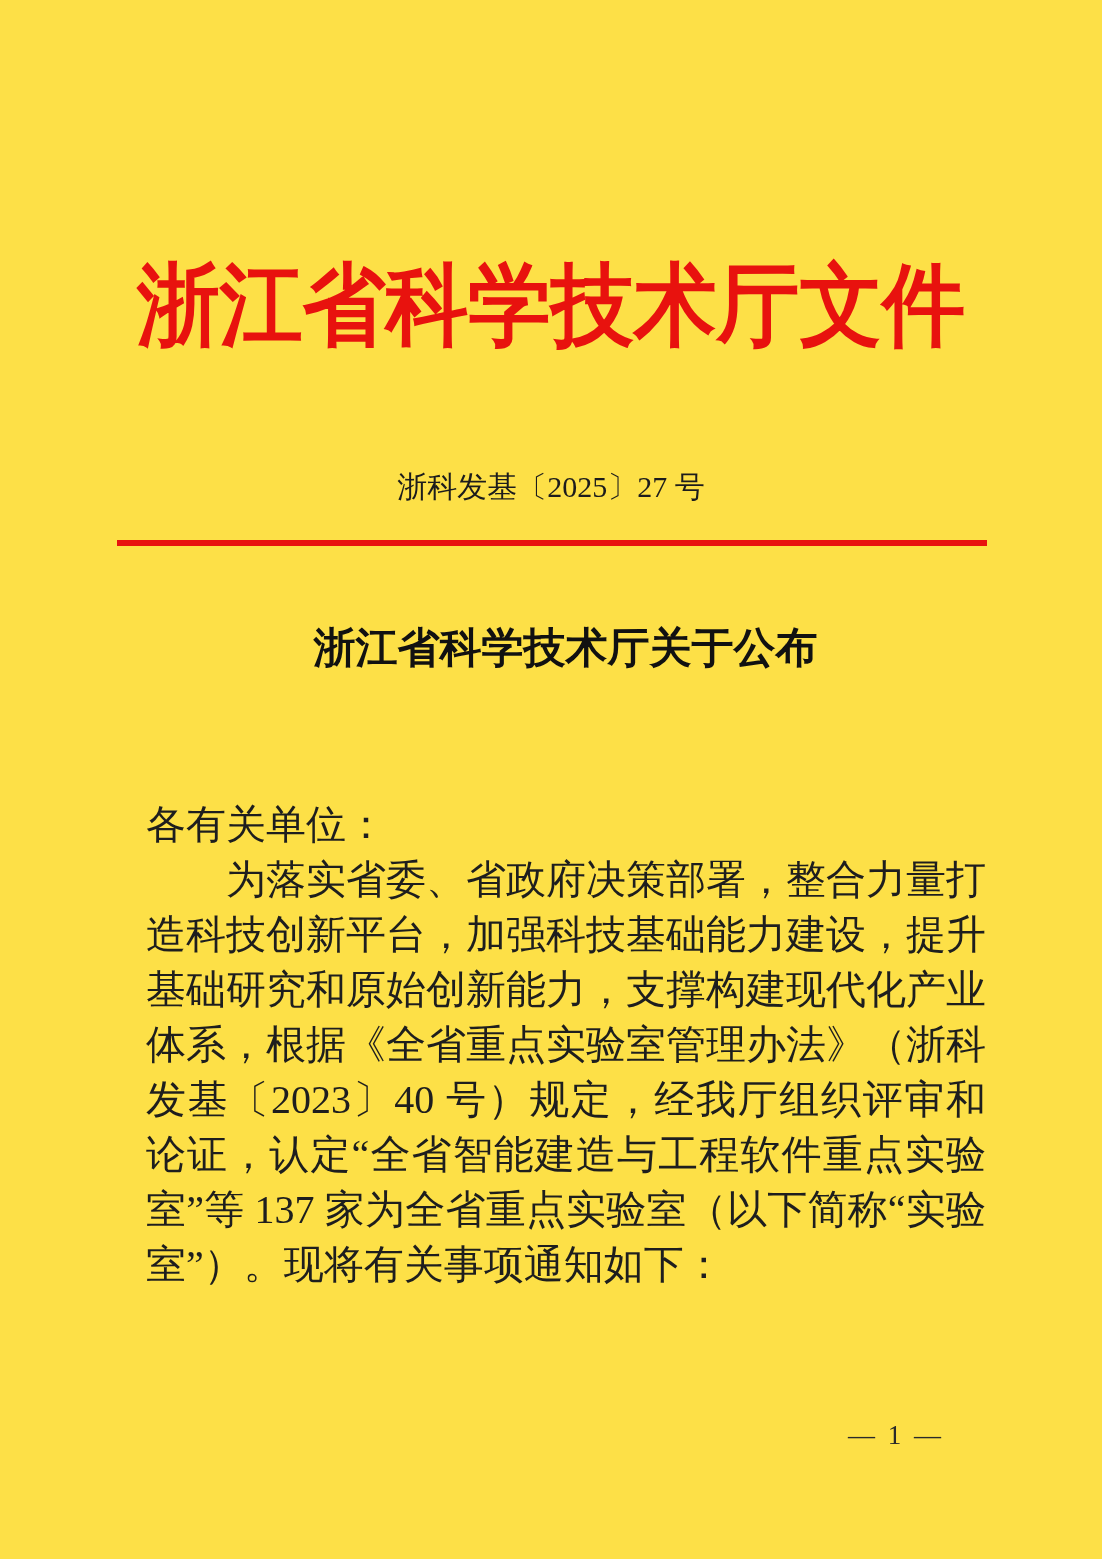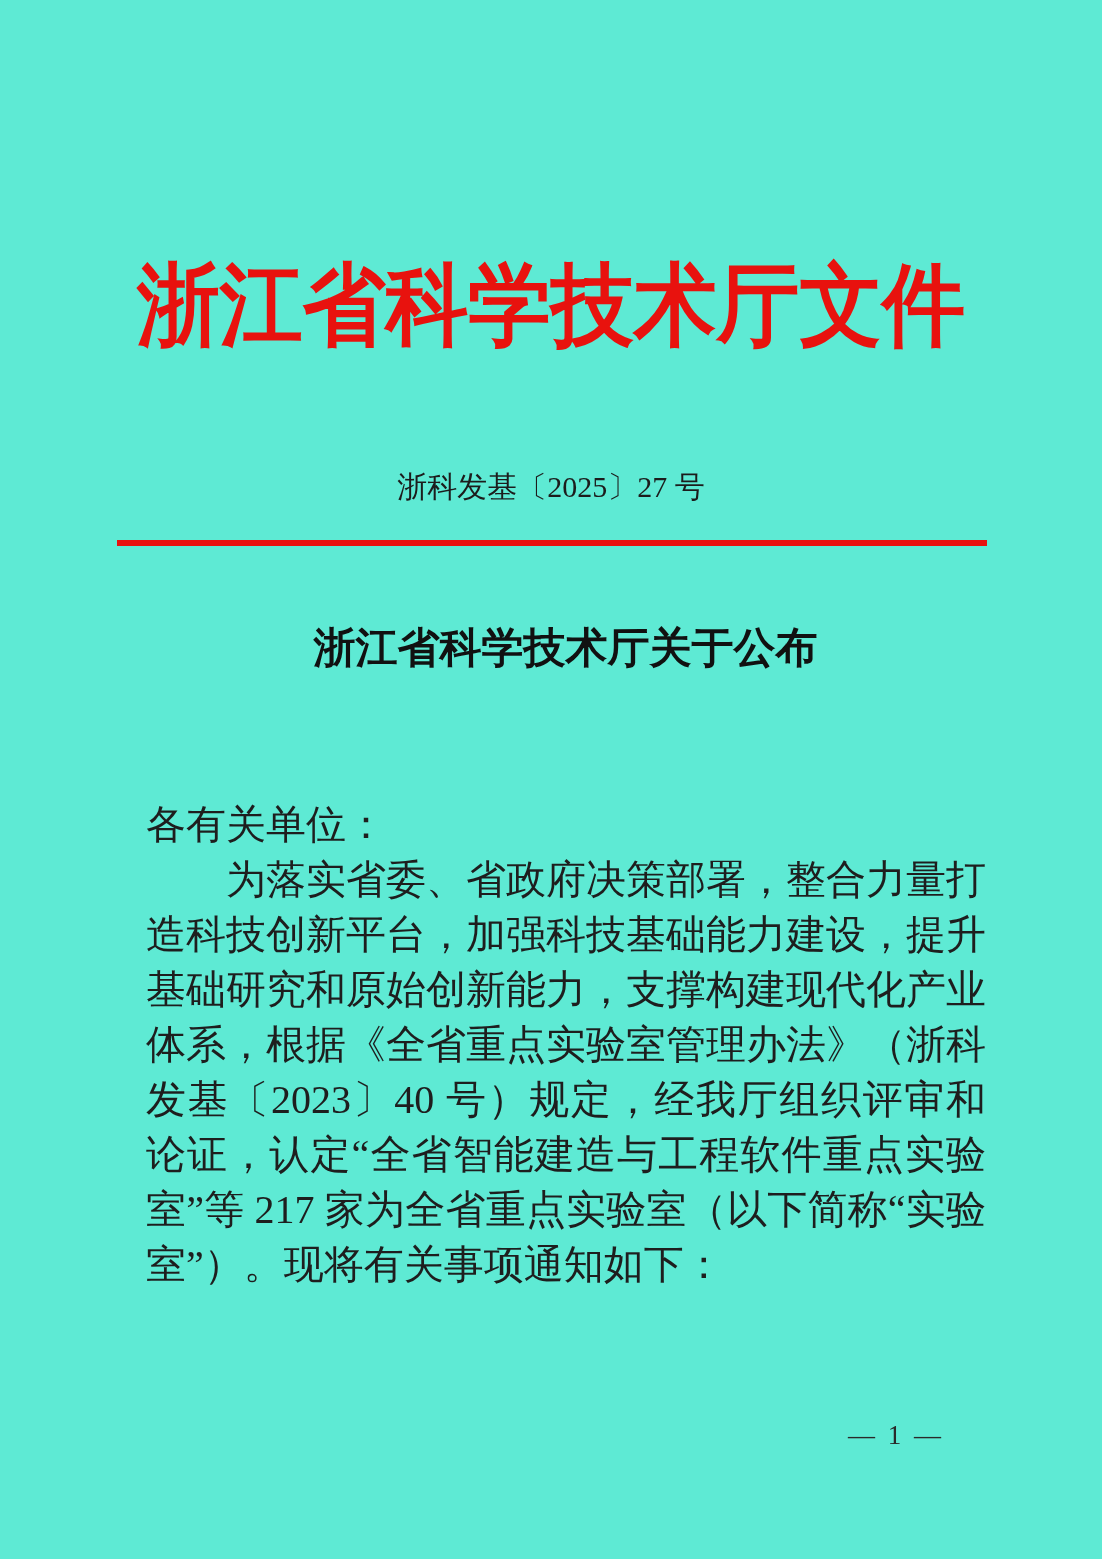--- a/index.html
+++ b/index.html
@@ -4,21 +4,21 @@
 <style>
   html, body {
     margin: 0;
     padding: 0;
     background: #ffffff;
   }
   .page {
     position: relative;
     width: 1102px;
     height: 1559px;
-    background: #5eead4;
+    background: #fde047;
     overflow: hidden;
     font-family: "Liberation Serif", "DejaVu Serif", serif;
     color: #1c1c1c;
   }
   .letterhead-title {
     position: absolute;
     top: 253px;
     left: 0;
     width: 100%;
     margin: 0;
@@ -112,21 +112,21 @@
   </header>
 
   <main>
     <h2 class="notice-title">
       <span class="title-line">浙江省科学技术厅关于公布</span>
     </h2>
 
     <section class="body-text">
       <p class="salutation">各有关单位：</p>
 
-      <p class="para-indent">为落实省委、省政府决策部署，整合力量打造科技创新平台，加强科技基础能力建设，提升基础研究和原始创新能力，支撑构建现代化产业体系，根据《全省重点实验室管理办法》（浙科发基〔2023〕40 号）规定，经我厅组织评审和论证，认定“全省智能建造与工程软件重点实验室”等 217 家为全省重点实验室（以下简称“实验室”）。现将有关事项通知如下：</p>
+      <p class="para-indent">为落实省委、省政府决策部署，整合力量打造科技创新平台，加强科技基础能力建设，提升基础研究和原始创新能力，支撑构建现代化产业体系，根据《全省重点实验室管理办法》（浙科发基〔2023〕40 号）规定，经我厅组织评审和论证，认定“全省智能建造与工程软件重点实验室”等 137 家为全省重点实验室（以下简称“实验室”）。现将有关事项通知如下：</p>
 
     </section>
   </main>
 
   <footer>
     <span class="page-number">— 1 —</span>
   </footer>
 
 </div>
 

